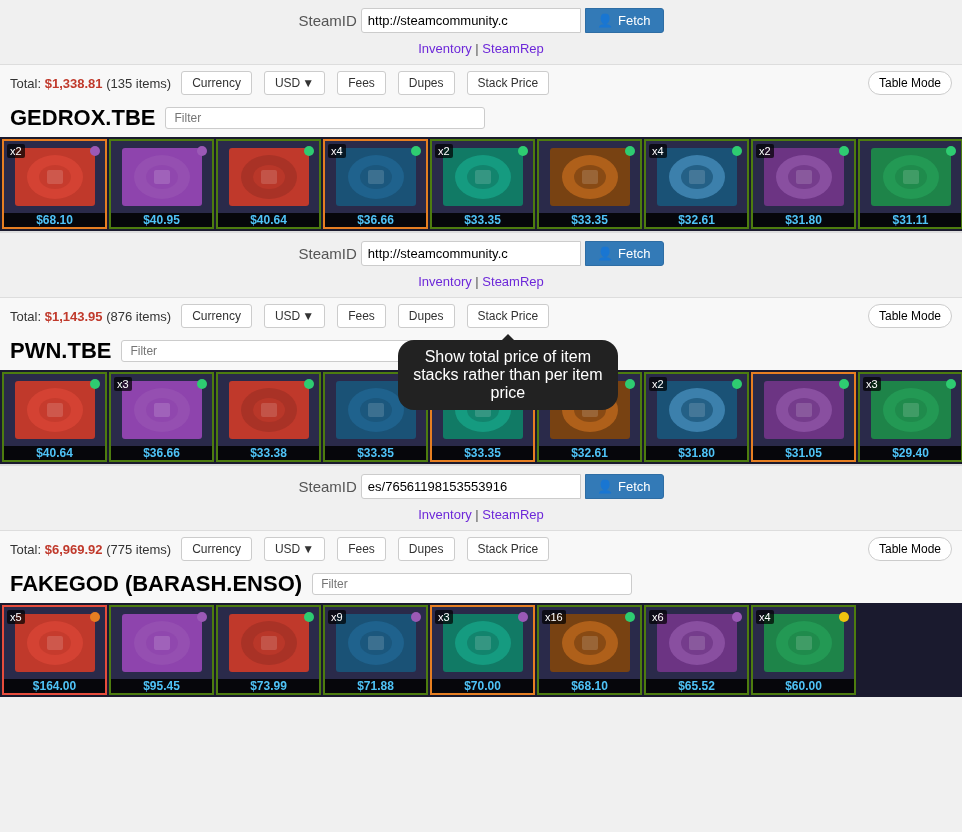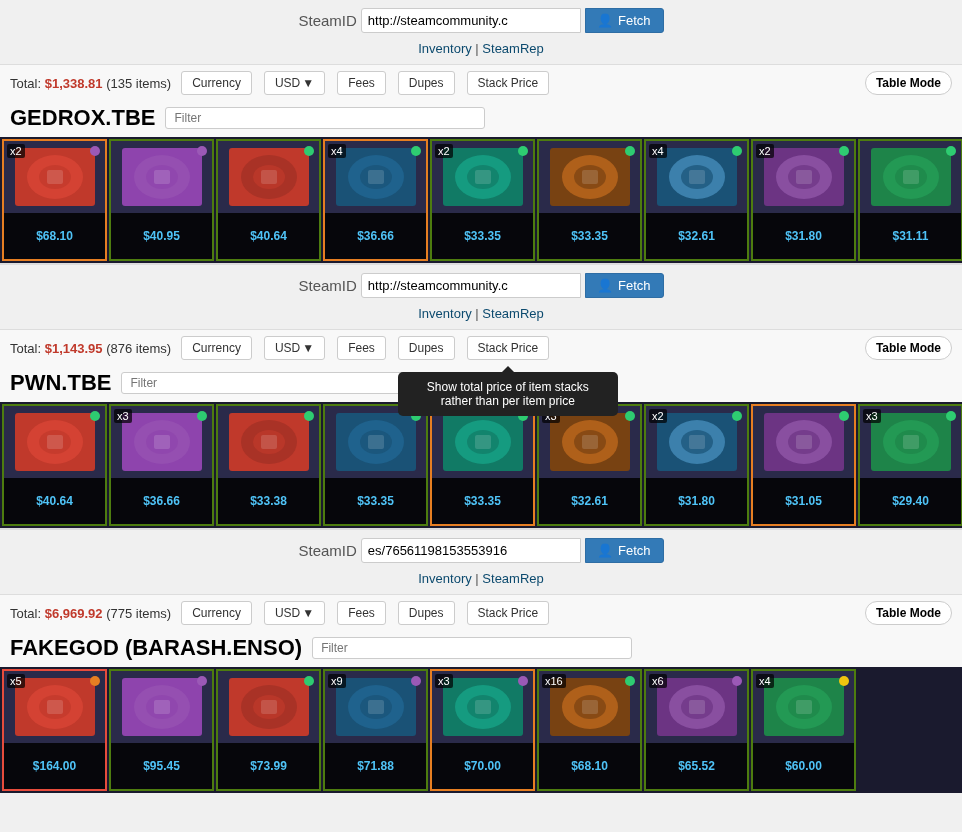--- a/index.html
+++ b/index.html
@@ -42,21 +42,21 @@
       display: flex;
       align-items: center;
       gap: 4px;
     }
 
     .nav-links {
       text-align: center;
       margin: 4px 0 8px 0;
     }
     .nav-links a {
-      color: #0c4a6e;
+      color: #6d28d9;
       text-decoration: none;
       font-size: 13px;
     }
     .nav-links span { color: #555; }
 
     
     .section {
       margin-bottom: 0;
     }
 
@@ -101,21 +101,20 @@
       position: absolute;
       right: 10px;
       top: 50%;
       transform: translateY(-50%);
       padding: 4px 10px;
       border: 1px solid #ccc;
       border-radius: 12px;
       background: #fff;
       cursor: pointer;
       font-size: 12px;
-      font-weight: bold;
     }
 
     .section-title-row {
       display: flex;
       align-items: center;
       padding: 4px 10px 6px 10px;
       background: #f8f8f8;
     }
     .section-title {
       font-size: 22px;
@@ -183,35 +182,35 @@
       justify-content: center;
       overflow: hidden;
     }
 
     .item-price {
       background: rgba(0,0,0,0.8);
       color: #4fc3f7;
       font-size: 12px;
       font-weight: bold;
       text-align: center;
-      padding: 16px 0;
+      padding: 0 0;
     }
 
     
     .tooltip-box {
       position: relative;
       display: inline-block;
     }
     .tooltip-popup {
       position: absolute;
       background: #222;
       color: #fff;
       padding: 8px 12px;
-      border-radius: 5px;
-      font-size: 12px;
+      border-radius: 16px;
+      font-size: 16px;
       width: 220px;
       text-align: center;
       z-index: 100;
       top: 36px;
       left: 50%;
       transform: translateX(-50%);
       pointer-events: none;
     }
     .tooltip-popup::before {
       content: '';

